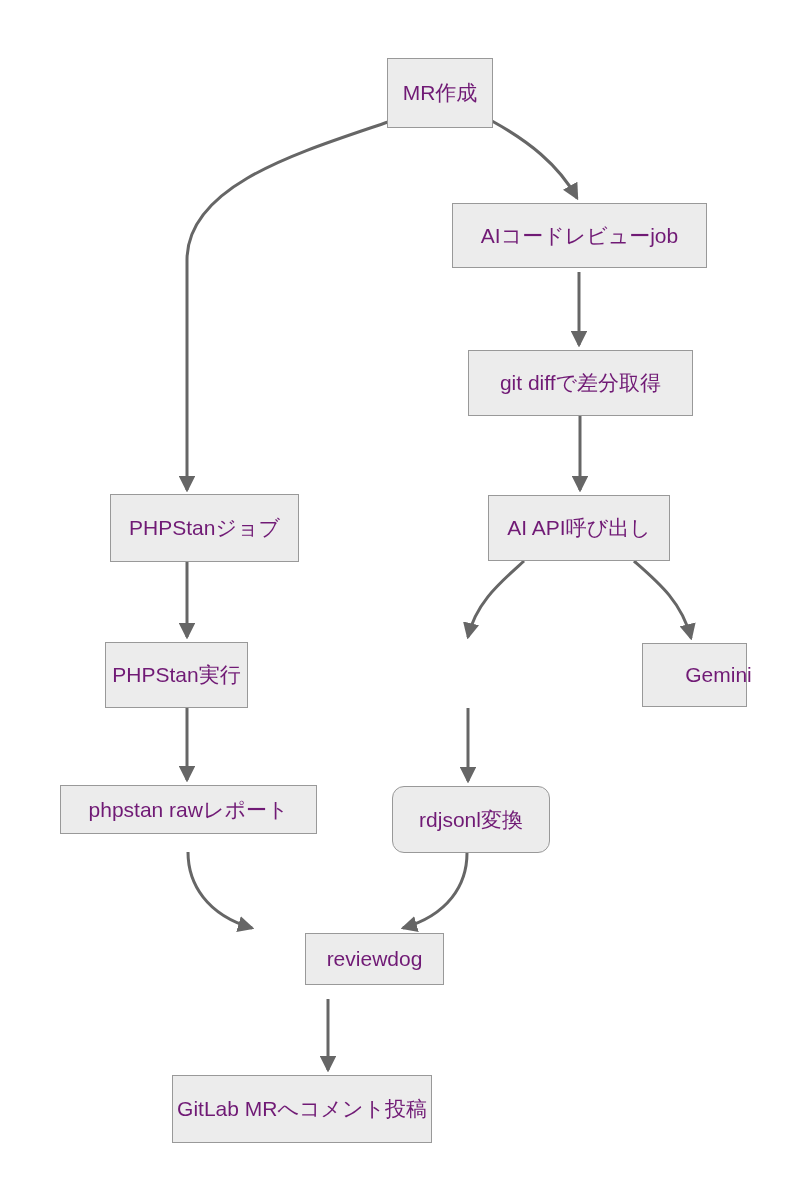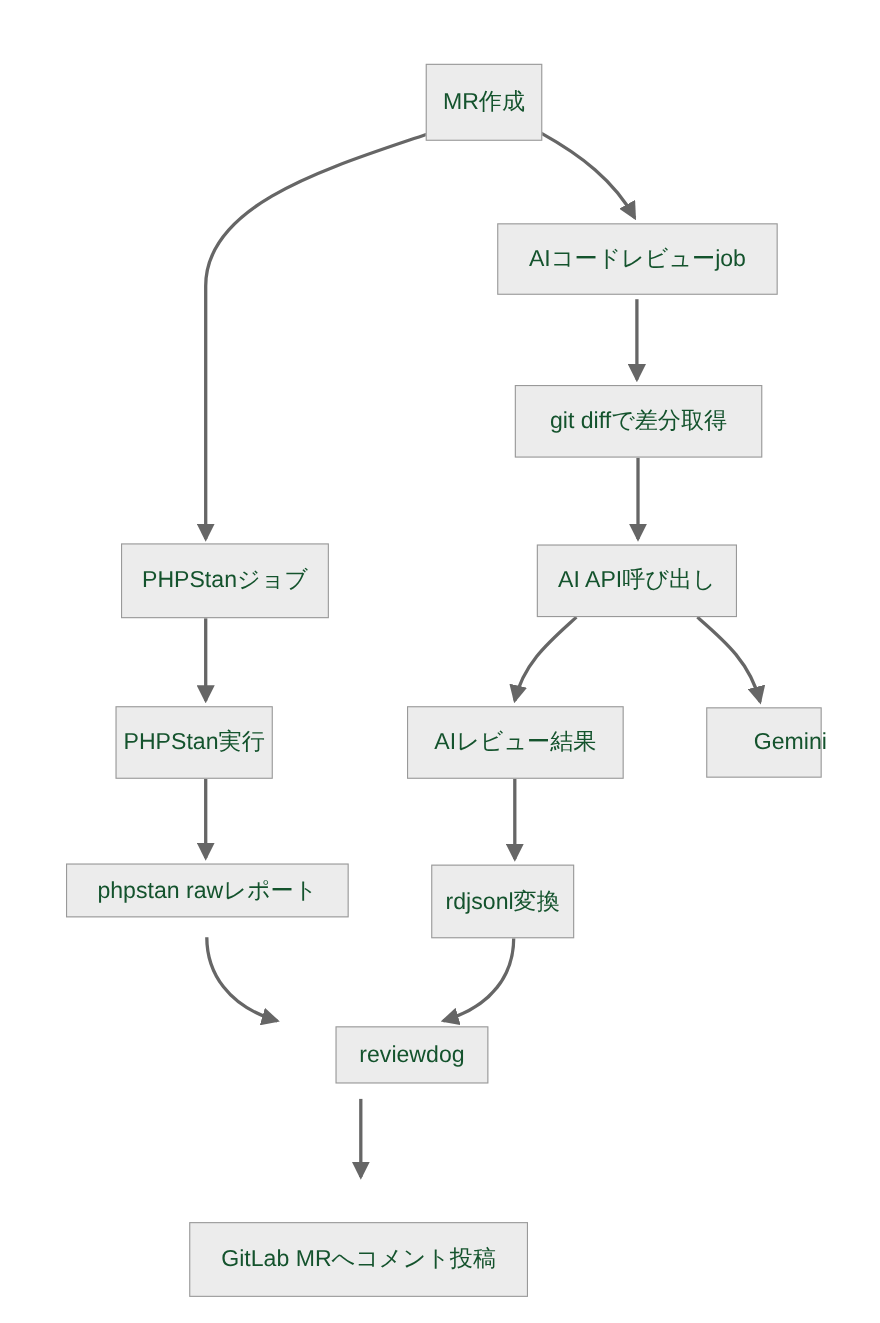--- a/index.html
+++ b/index.html
@@ -28,21 +28,21 @@
     stroke-width: 3;
   }
   .node {
     position: absolute;
     box-sizing: border-box;
     display: flex;
     align-items: center;
     justify-content: center;
     background: #ececec;
     border: 1px solid #999999;
-    color: #14532d;
+    color: #701a75;
     font-size: 21px;
     line-height: 1.2;
     text-align: center;
     white-space: nowrap;
   }
 </style>
 </head>
 <body>
 
 <div class="stage">
@@ -86,23 +86,22 @@
   <div class="node" style="left:468px; top:350px; width:225px; height:66px;">git diffで差分取得</div>
 
   <div class="node" style="left:488px; top:495px; width:182px; height:66px;">AI API呼び出し</div>
 
   <div class="node" style="left:93px; top:494px; width:189px; height:68px;margin-left:17px;">PHPStanジョブ</div>
 
   <div class="node" style="left:105px; top:642px; width:143px; height:66px;">PHPStan実行</div>
 
   <div class="node" style="left:60px; top:785px; width:257px; height:49px;">phpstan rawレポート</div>
 
-  <div class="node" style="left:370px; top:642px; width:197px; height:66px;">AIレビュー結果</div>
 
   <div class="node" style="left:642px; top:643px; width:105px; height:64px;padding-left:48px;">Gemini</div>
 
-  <div class="node" style="left:392px; top:786px; width:130px; height:67px;">rdjsonl変換</div>
+  <div class="node" style="left:392px; top:786px; width:158px; height:67px;border-radius:12px;">rdjsonl変換</div>
 
   <div class="node" style="left:258px; top:933px; width:139px; height:52px;margin-left:47px;">reviewdog</div>
 
-  <div class="node" style="left:172px; top:1075px; width:308px; height:68px;margin-top:36px;">GitLab MRへコメント投稿</div>
+  <div class="node" style="left:172px; top:1075px; width:260px; height:68px;">GitLab MRへコメント投稿</div>
 
 </div>
 
 </body></html>

